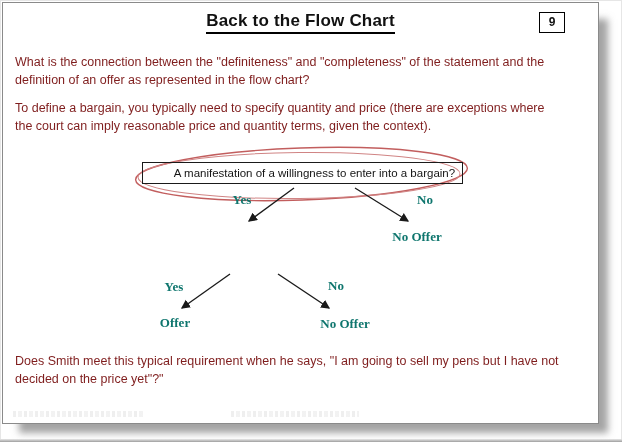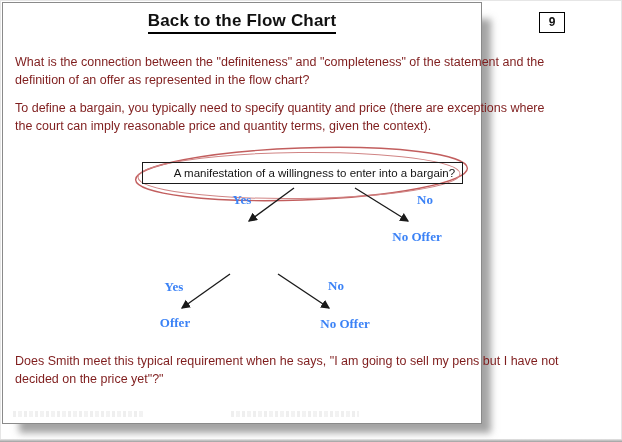--- a/index.html
+++ b/index.html
@@ -15,21 +15,21 @@
     position: absolute; inset: 0;
     border: 1px solid #e6e6e6;
     pointer-events: none;
   }
   .bottom-frame-line {
     position: absolute; left: 0; right: 0; bottom: 0; height: 3px;
     background: linear-gradient(#e8e8e8, #9e9e9e);
   }
   .page {
     position: absolute; left: 2px; top: 2px;
-    width: 480px; height: 422px;
+    width: 597px; height: 422px;
     background: #fff;
     border: 1px solid #8a8a8a;
     box-shadow: 13px 13px 7px -4px rgba(108,108,108,0.62);
   }
   .page-title {
     position: absolute; left: 0; top: 8px; width: 100%;
     text-align: center;
     font-size: 17px; font-weight: bold;
     letter-spacing: 0.2px;
   }
@@ -75,21 +75,21 @@
     left: 138px; top: 229px; width: 232px; height: 38px;
     line-height: 16px; padding-top: 3px;
     white-space: pre-line;
   }
   .fc-label {
     position: absolute;
     font-family: "Liberation Serif", serif;
     font-weight: bold;
     font-size: 13px;
     text-align: center;
-    color: #3b82f6;
+    color: #0f766e;
   }
   .lbl-yes-1    { left: 219px; top: 189px; width: 40px; }
   .lbl-no-1     { left: 402px; top: 189px; width: 40px; }
   .lbl-nooffer-1{ left: 374px; top: 226px; width: 80px; }
   .lbl-yes-2    { left: 151px; top: 276px; width: 40px; }
   .lbl-no-2     { left: 313px; top: 275px; width: 40px; }
   .lbl-offer    { left: 142px; top: 312px; width: 60px; }
   .lbl-nooffer-2{ left: 302px; top: 313px; width: 80px; }
   .faint-footer {
     position: absolute; top: 408px; height: 6px;

